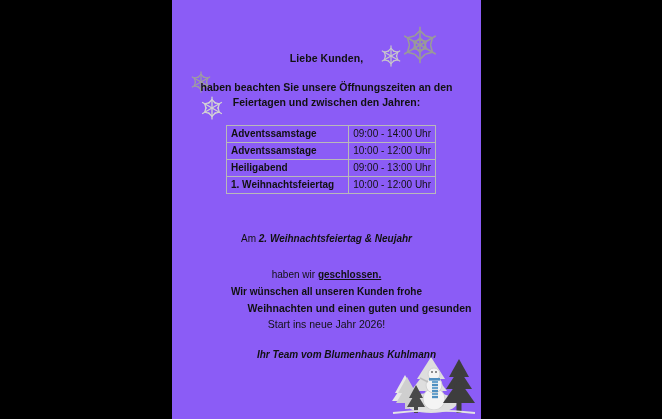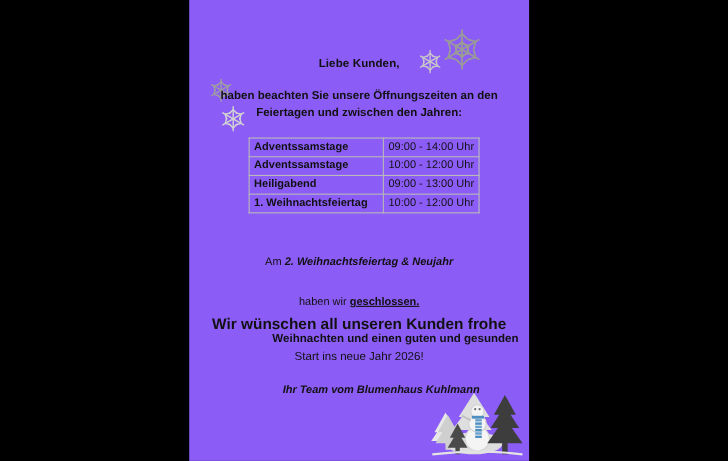--- a/index.html
+++ b/index.html
@@ -100,21 +100,21 @@
     top: 249px;
     font-size: 10px;
     font-weight: normal;
     margin-top: 20px;
   }
   .notice2 u {
     font-weight: bold;
     text-decoration: underline;
   }
 
-  .wish1 { top: 286px; font-size: 14px; font-weight: bold; }
+  .wish1 { top: 286px; font-size: 10px; font-weight: bold; }
   .wish2 { top: 302px; font-size: 10.5px; font-weight: bold; padding-left: 33px; }
   .wish3 { top: 318px; font-size: 10.5px; font-weight: normal; }
 
   .signature {
     top: 349px;
     font-size: 10px;
     font-weight: bold;
     font-style: italic;
     margin-left: 20px;
   }

